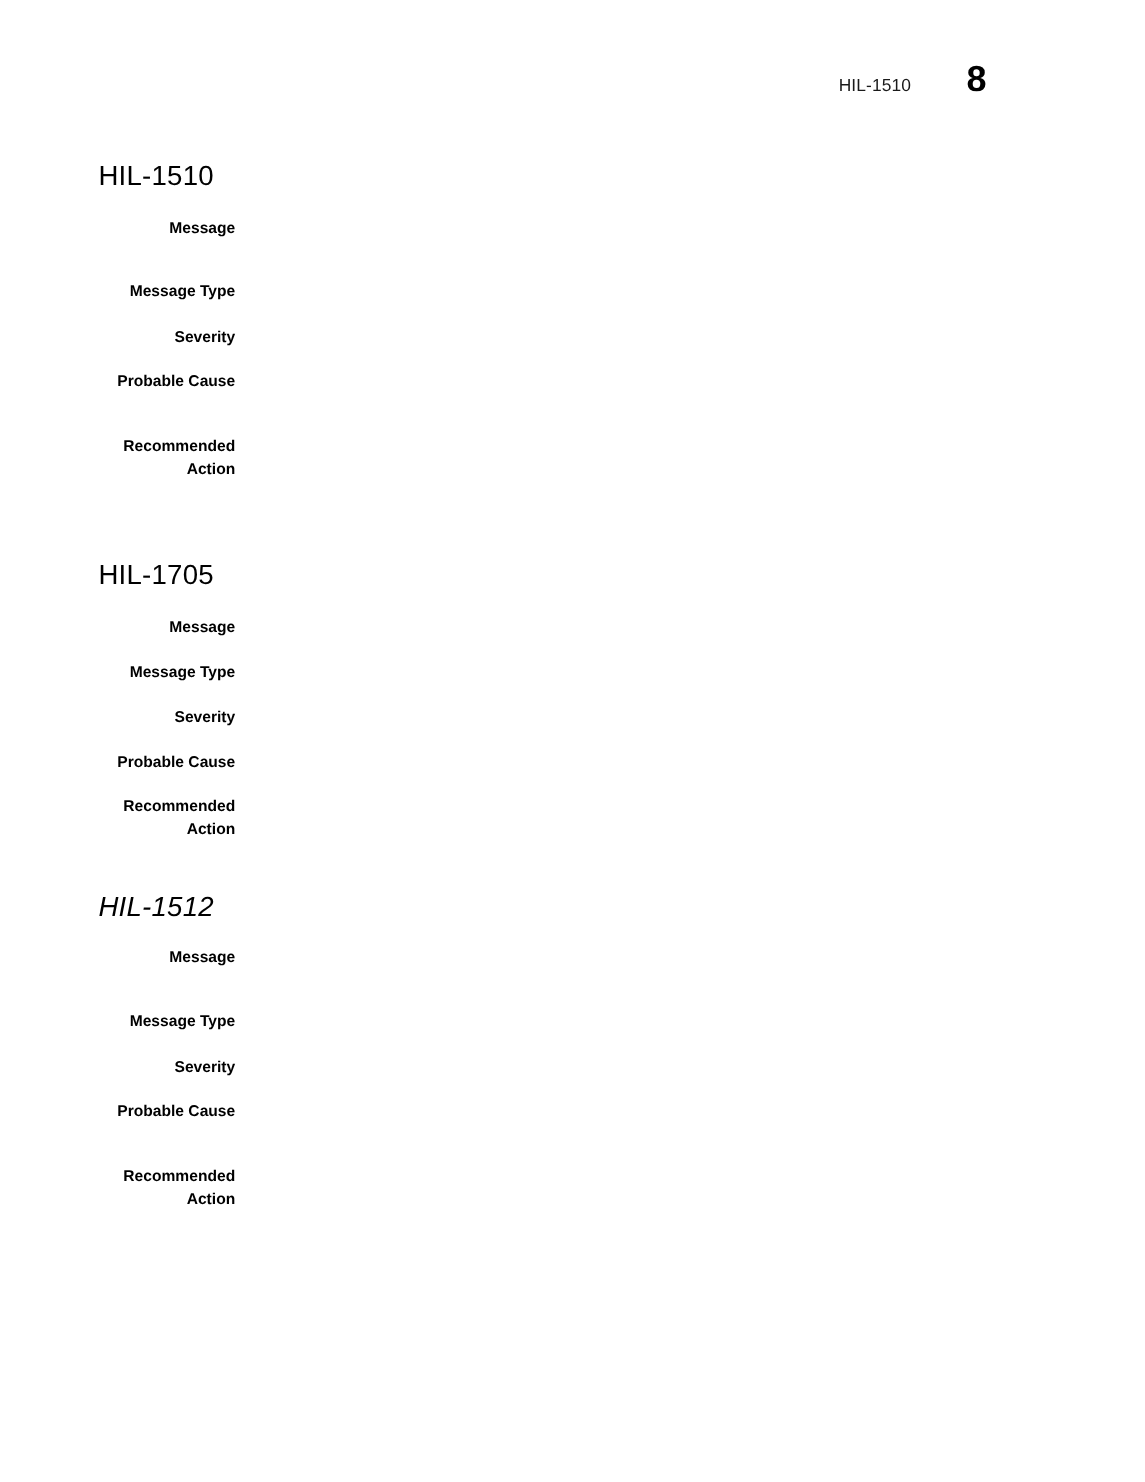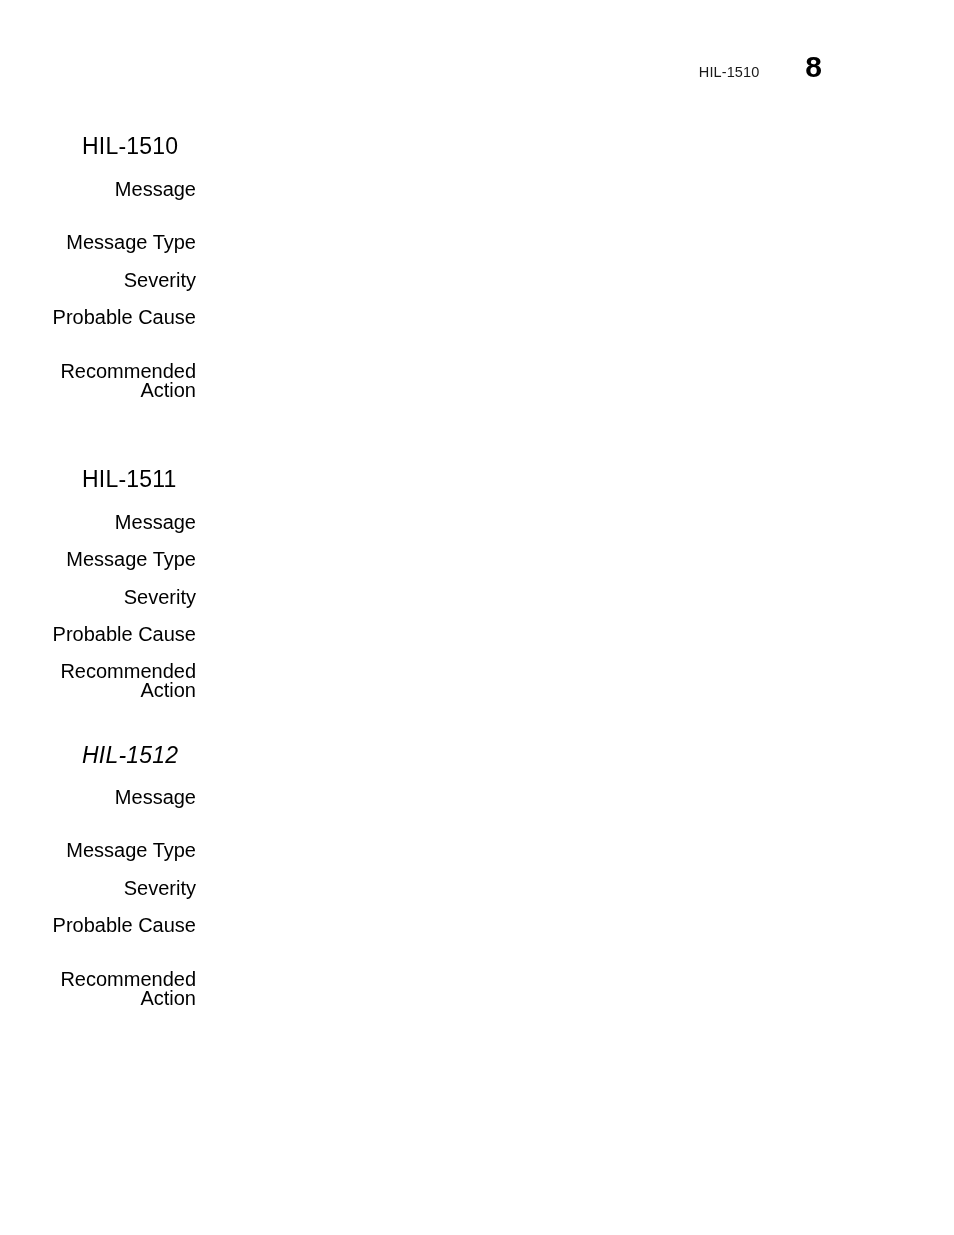--- a/index.html
+++ b/index.html
@@ -67,22 +67,22 @@
     position: absolute;
     left: 0;
     width: 954px;
     display: flex;
     align-items: flex-start;
   }
   .field-label {
     width: 196px;
     flex: 0 0 196px;
     text-align: right;
-    font-size: 20px;
-    font-weight: 400;
+    font-size: 13px;
+    font-weight: 700;
     line-height: 19px;
     color: #000000;
     white-space: pre-line;
   }
   .field-value {
     flex: 1 1 auto;
     padding-left: 18px;
     font-size: 14.5px;
     font-weight: 400;
     line-height: 19px;
@@ -120,21 +120,21 @@
           <div class="field-label">Probable Cause</div>
           <div class="field-value"></div>
         </div>
         <div class="field-row" style="top: 362px;">
           <div class="field-label">Recommended
 Action</div>
           <div class="field-value"></div>
         </div>
       </div>
       <div class="section">
-        <div class="section-heading" style="top: 466px;">HIL-1511</div>
+        <div class="section-heading" style="top: 466px;">HIL-1705</div>
         <div class="field-row" style="top: 513px;">
           <div class="field-label">Message</div>
           <div class="field-value"></div>
         </div>
         <div class="field-row" style="top: 550px;">
           <div class="field-label">Message Type</div>
           <div class="field-value"></div>
         </div>
         <div class="field-row" style="top: 588px;">
           <div class="field-label">Severity</div>

